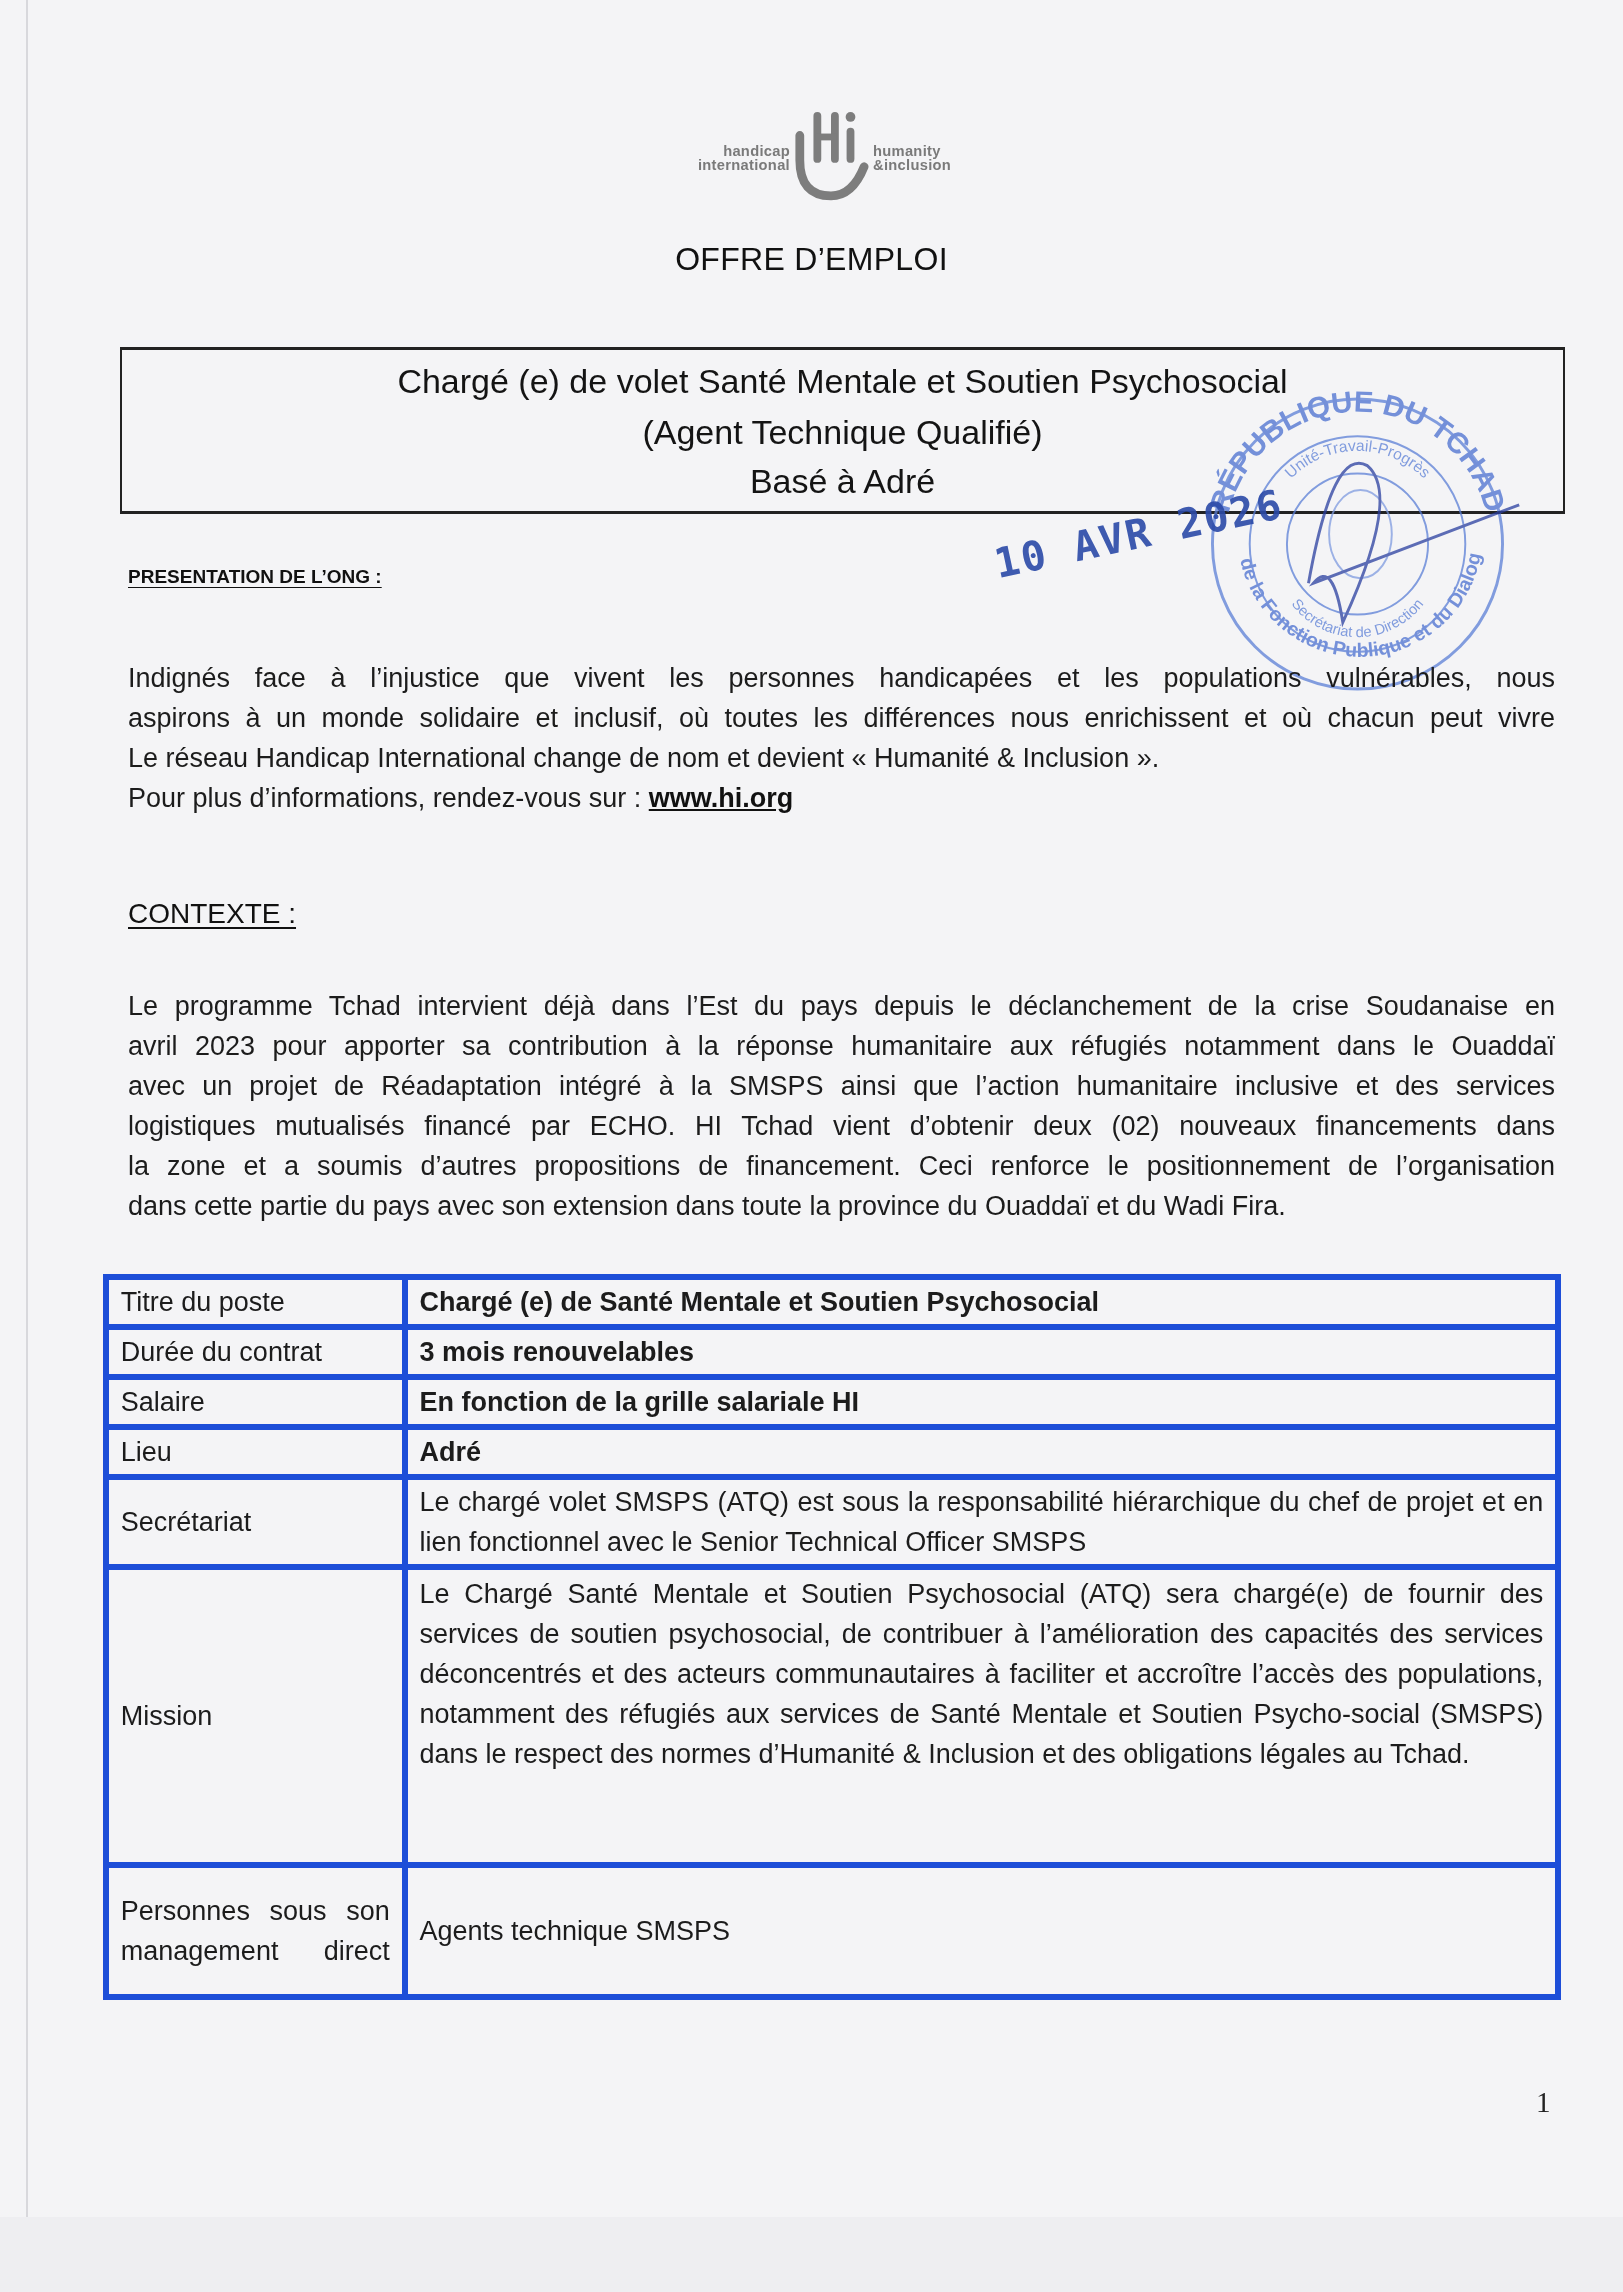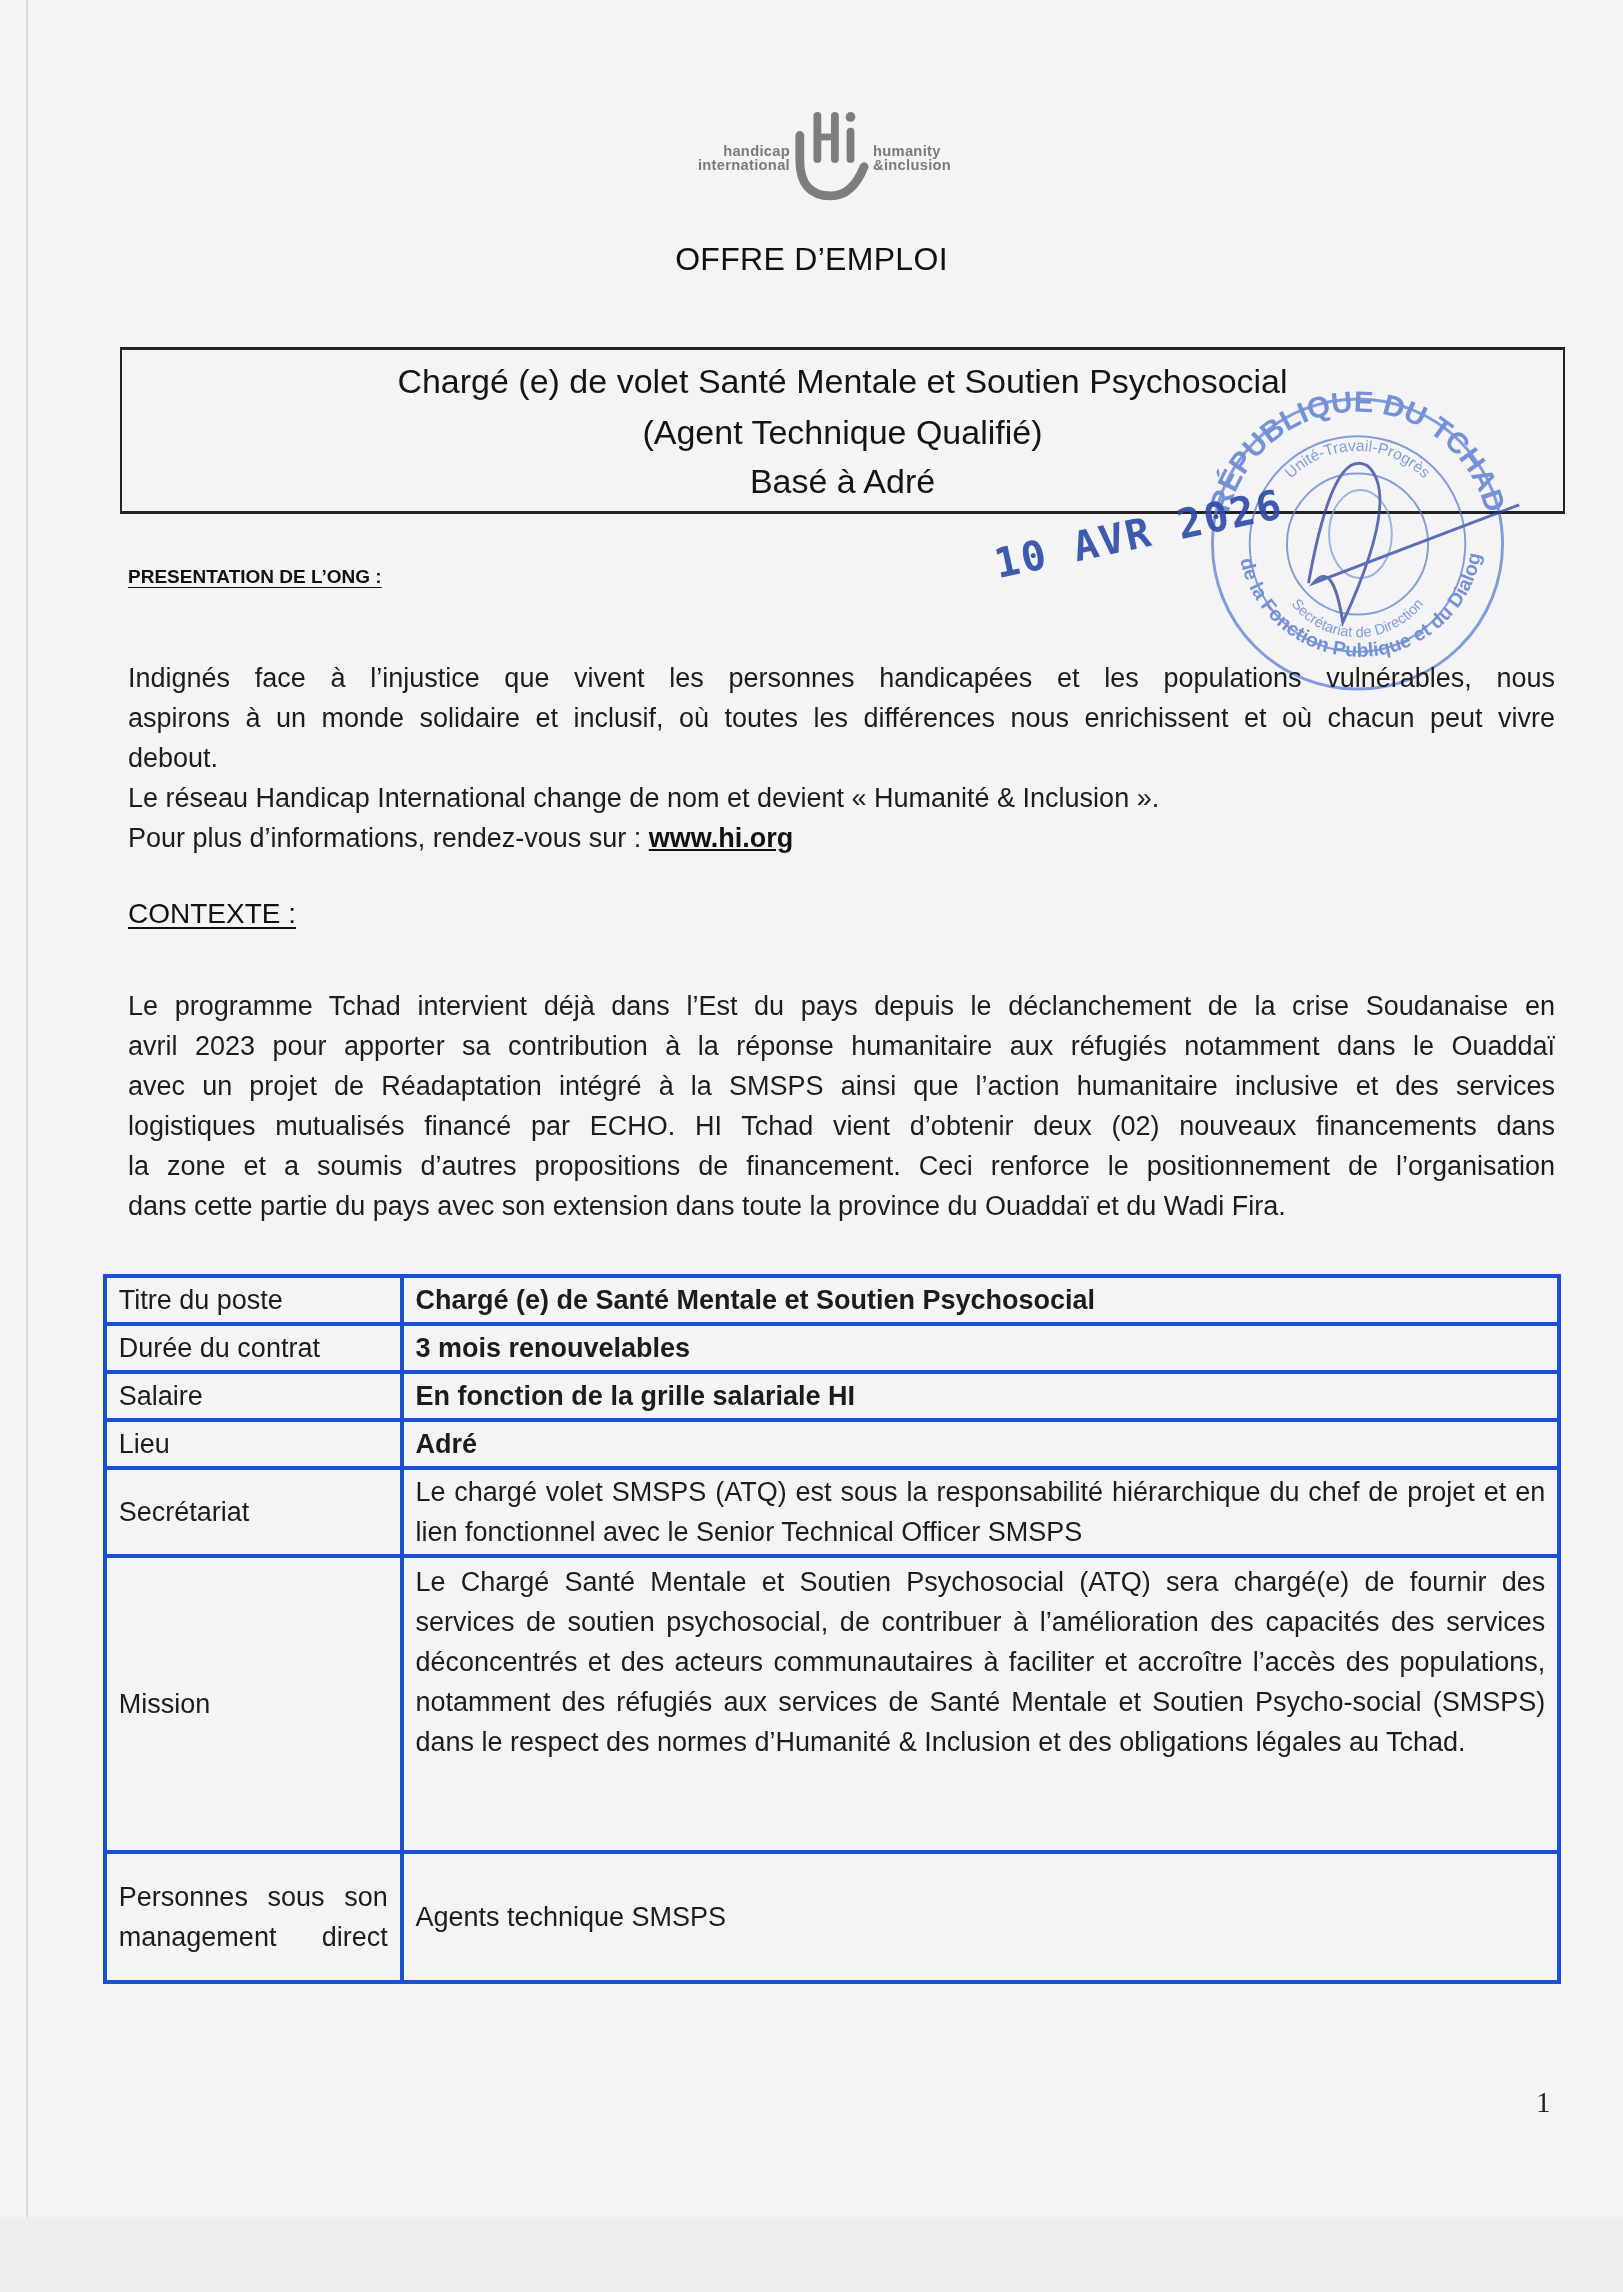--- a/index.html
+++ b/index.html
@@ -49,21 +49,21 @@
   }
   .para .j { text-align: justify; text-align-last: justify; display: block; }
   .para .n { display: block; }
   .para a { color: #111; font-weight: bold; text-decoration: underline; }
 
   table.info {
     position: absolute; left: 103px; top: 1274px; width: 1458px;
     border-collapse: collapse; font-size: 27px; color: #1c1c1c;
   }
   table.info td {
-    border: 4px solid #1d4ed8; padding: 2px 11.8px; vertical-align: middle; line-height: 40px;
+    border: 6px solid #1d4ed8; padding: 2px 11.8px; vertical-align: middle; line-height: 40px;
   }
   table.info td.k { width: 269px; }
   table.info td.v.b { font-weight: bold; }
   table.info td.v.just { text-align: justify; margin-left: 28px; }
   .pm-label { text-align: justify; text-align-last: justify; }
 
   .page-num {
     position: absolute; left: 1536px; top: 2086px;
     font-family: "Liberation Serif", serif; font-size: 29px; color: #222;
   }
@@ -134,21 +134,20 @@
   <ellipse cx="178" cy="150" rx="32" ry="45" fill="none" stroke="#7f9be0" stroke-width="2"></ellipse>
   <path d="M125 200 Q150 60 185 80 Q220 110 160 240 Q150 175 130 200 L340 120" fill="none" stroke="#2a3fa0" stroke-width="3"></path>
 </svg>
 
 <div class="date-stamp">10 AVR 2026</div>
 
 <div class="section-heading" style="top:566px">PRESENTATION DE L’ONG :</div>
 <div class="para" style="top:658px">
   <span class="j">Indignés face à l’injustice que vivent les personnes handicapées et les populations vulnérables, nous</span>
   <span class="j">aspirons à un monde solidaire et inclusif, où toutes les différences nous enrichissent et où chacun peut vivre</span>
-  <span class="n">debout.</span>
   <span class="n">Le réseau Handicap International change de nom et devient « Humanité &amp; Inclusion ».</span>
   <span class="n"><span>Pour plus d’informations, rendez-vous sur : </span><a>www.hi.org</a></span>
 </div>
 
 <div class="section-heading sans2" style="top:898px">CONTEXTE :</div>
 <div class="para" style="top:986px">
   <span class="j">Le programme Tchad intervient déjà dans l’Est du pays depuis le déclanchement de la crise Soudanaise en</span>
   <span class="j">avril 2023 pour apporter sa contribution à la réponse humanitaire aux réfugiés notamment dans le Ouaddaï</span>
   <span class="j">avec un projet de Réadaptation intégré à la SMSPS ainsi que l’action humanitaire inclusive et des services</span>
   <span class="j">logistiques mutualisés financé par ECHO. HI Tchad vient d’obtenir deux (02) nouveaux financements dans</span>

